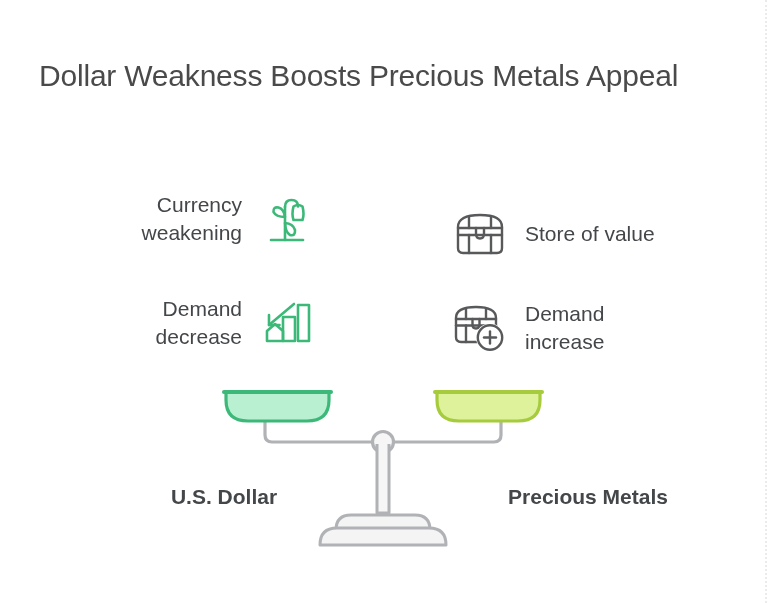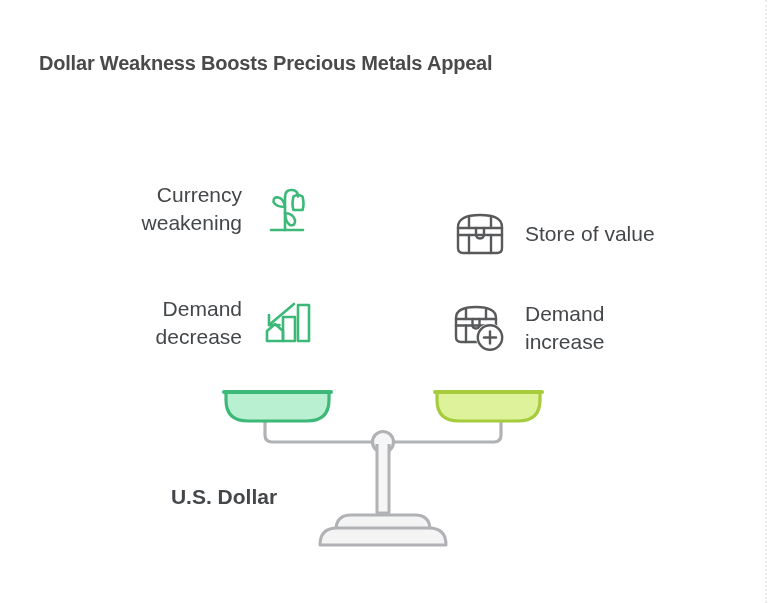--- a/index.html
+++ b/index.html
@@ -28,22 +28,22 @@
     height: 603px;
     border-left: 2px dotted #ebebeb;
   }
 
   
   #page-title {
     position: absolute;
     left: 39px;
     top: 38px;
     width: 700px;
-    font-size: 20px;
-    font-weight: bold;
+    font-size: 30px;
+    font-weight: normal;
     color: #4a4a4a;
     letter-spacing: -0.2px;
     line-height: 1.2;
   }
 
   
   .feature {
     position: absolute;
     display: flex;
     align-items: center;
@@ -71,21 +71,21 @@
   .feature.left .f-label {
     text-align: right;
     margin-right: 12px;
   }
   
   .feature.right .f-label {
     text-align: left;
     margin-left: 14px;
   }
 
-  #feat-currency   { left: 106px; top: 178px; width: 210px; justify-content: flex-end; }
+  #feat-currency   { left: 106px; top: 188px; width: 210px; justify-content: flex-end; }
   #feat-demand-dec { left: 106px; top: 292px; width: 210px; justify-content: flex-end; }
   #feat-store      { left: 449px; top: 203px; }
   #feat-demand-inc { left: 449px; top: 297px; }
 
   
   #scale {
     position: absolute;
     left: 208px;
     top: 378px;
     width: 350px;
@@ -215,14 +215,15 @@
 
       <path d="M169 66 L169 135 L181 135 L181 66" fill="#f6f6f6" stroke="#b0b2b5" stroke-width="3" stroke-linejoin="round"></path>
 
       <path d="M128 152 Q128 137 143 137 L207 137 Q222 137 222 152 Z" fill="#f4f4f4" stroke="#b0b2b5" stroke-width="3" stroke-linejoin="round"></path>
 
       <path d="M112 167 Q112 150 129 150 L221 150 Q238 150 238 167 Z" fill="#f4f4f4" stroke="#b0b2b5" stroke-width="3" stroke-linejoin="round"></path>
     </svg>
   </div>
 
   <div class="side-label" id="label-left">U.S. Dollar</div>
+  <div class="side-label" id="label-right">Precious Metals</div>
 
 </div>
 
 </body></html>

